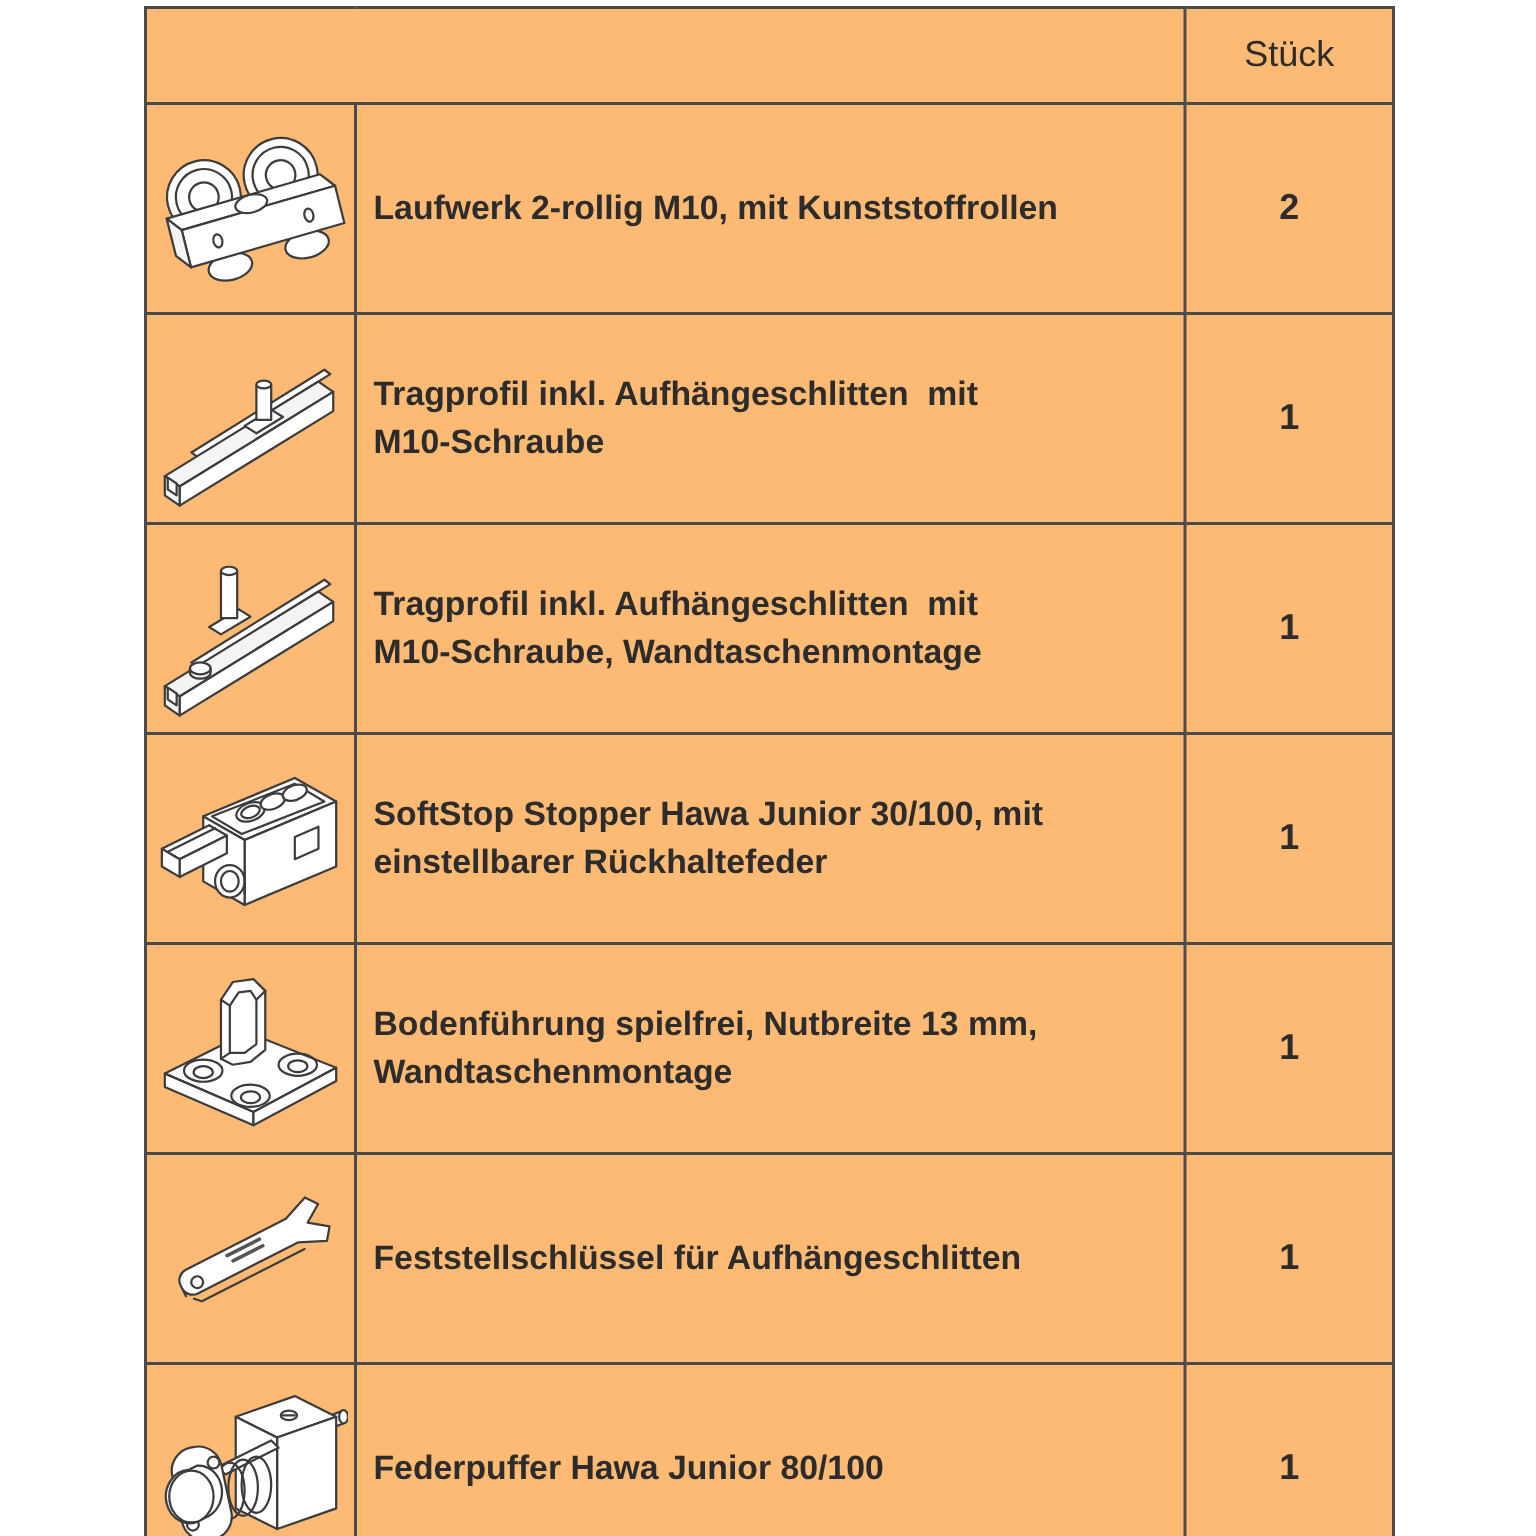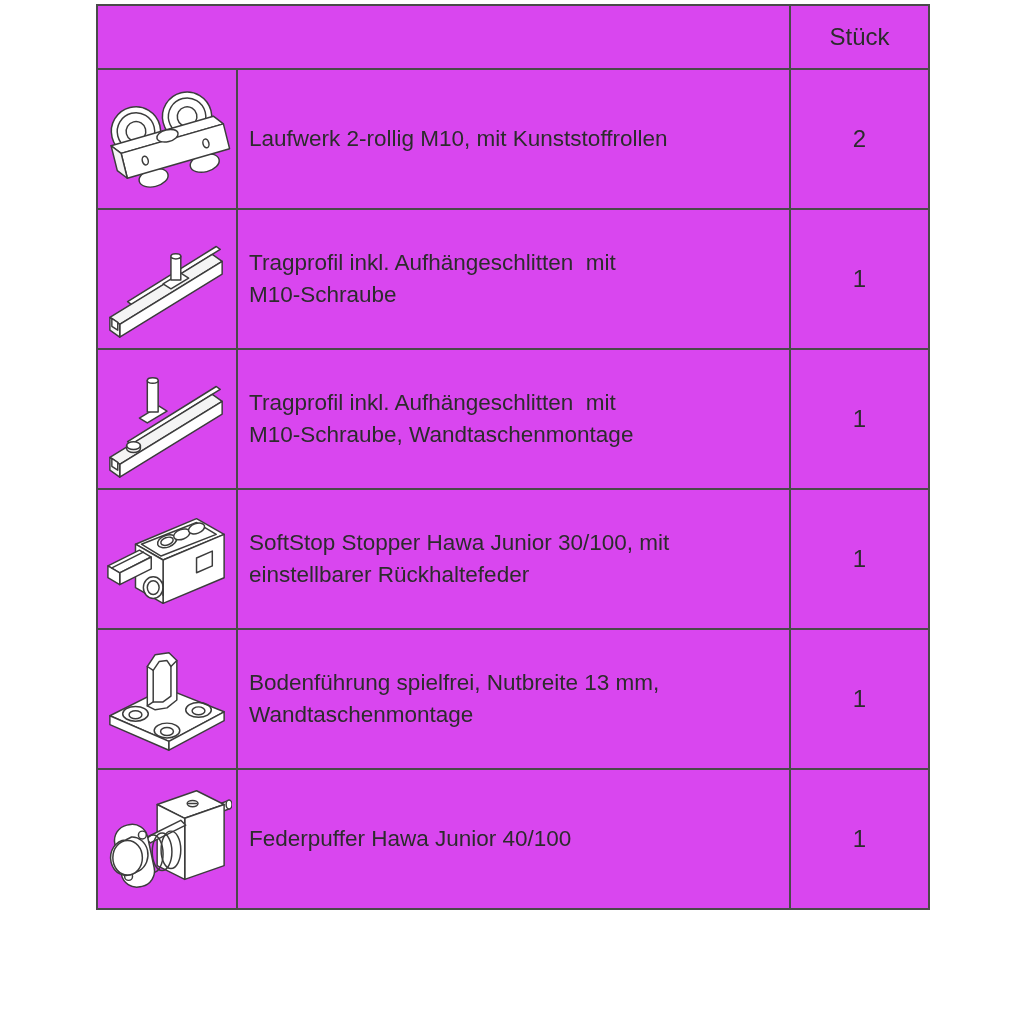--- a/index.html
+++ b/index.html
@@ -8,25 +8,25 @@
     font-family:"Liberation Sans", sans-serif;color:#2c2c2c;
     -webkit-font-smoothing:antialiased;
   }
   table.parts-table{
     position:absolute;left:96px;top:4px;width:832px;
     border-collapse:collapse;table-layout:fixed;background:#fff;
   }
   table.parts-table td{
     border:2px solid #4a4a4a;
     vertical-align:middle;
-    background:#d946ef;
+    background:#fdba74;
   }
   td.h-left{height:60px;}
   td.h-qty{text-align:center;font-size:24px;color:#2c2c2c;}
-  tr.body-row td{height:134px;}
+  tr.body-row td{height:134px;font-weight:bold;}
   td.c-icon{text-align:center;padding:2px;}
   td.c-icon svg{display:block;margin:0 auto;}
   td.c-desc{padding-left:11px;padding-right:6px;font-size:22.5px;line-height:1.42;}
   td.c-desc span{white-space:pre-wrap;display:block;}
   td.c-qty{text-align:center;font-size:24px;}
   svg .ln{stroke:#3c3c3c;stroke-width:1.5;stroke-linejoin:round;stroke-linecap:round;}
   svg .f-w{fill:#ffffff;}
   svg .f-l{fill:#f4f4f4;}
   svg .f-n{fill:none;}
   svg .engrave{fill:#555555;stroke:none;}
@@ -175,20 +175,39 @@
     </td>
     <td class="c-desc">
       <span>Bodenführung spielfrei, Nutbreite 13 mm,
 Wandtaschenmontage</span>
     </td>
     <td class="c-qty">
       <span>1</span>
     </td>
   </tr>
 
+  <tr class="body-row">
+    <td class="c-icon">
+      <svg width="130" height="118" viewBox="0 0 132 118">
+        <g transform="rotate(-27 66 60)">
+          <path class="ln f-w" d="M16 62 v-8 a8 8 0 0 1 8 -8 h76 l18 -7 6 8 -12 8 12 9 -6 8 -18 -8 h-76 a8 8 0 0 1 -8 -8 z"></path>
+          <path class="ln f-n" d="M20 66 l4 4 h78"></path>
+          <circle class="ln f-w" cx="27" cy="57" r="4"></circle>
+          <rect class="engrave" x="52" y="49" width="27" height="2.4" rx="1.2"></rect>
+          <rect class="engrave" x="54" y="54" width="25" height="2.4" rx="1.2"></rect>
+        </g>
+      </svg>
+    </td>
+    <td class="c-desc">
+      <span>Feststellschlüssel für Aufhängeschlitten</span>
+    </td>
+    <td class="c-qty">
+      <span>1</span>
+    </td>
+  </tr>
 
   <tr class="body-row">
     <td class="c-icon">
       <svg width="130" height="122" viewBox="0 0 132 122">
         <polygon class="ln f-w" points="118,26 128,22 130,30 120,34"></polygon>
         <ellipse class="ln f-w" cx="129" cy="26" rx="3" ry="4.5"></ellipse>
         <polygon class="ln f-w" points="56,26 96,12 124,26 84,40"></polygon>
         <polygon class="ln f-w" points="84,40 124,26 124,88 84,102"></polygon>
         <polygon class="ln f-w" points="56,26 84,40 84,102 56,88"></polygon>
         <ellipse class="ln f-w" cx="92" cy="25" rx="5.5" ry="3.2"></ellipse>
@@ -200,20 +219,20 @@
           <ellipse cx="70" cy="72" rx="10" ry="19"></ellipse>
         </g>
         <rect class="ln f-w" x="16" y="46" width="34" height="64" rx="16" transform="rotate(-12 33 78)"></rect>
         <circle class="ln f-w" cx="41" cy="57" r="4"></circle>
         <circle class="ln f-w" cx="27" cy="99" r="4"></circle>
         <path class="ln f-w" d="M24 62 a16 18 0 1 0 8 34 l6 -3 a16 18 0 0 0 -8 -34 z"></path>
         <ellipse class="ln f-w" cx="26" cy="80" rx="15" ry="17.5"></ellipse>
       </svg>
     </td>
     <td class="c-desc">
-      <span>Federpuffer Hawa Junior 40/100</span>
+      <span>Federpuffer Hawa Junior 80/100</span>
     </td>
     <td class="c-qty">
       <span>1</span>
     </td>
   </tr>
 </tbody>
   </table>
 
 </body></html>

